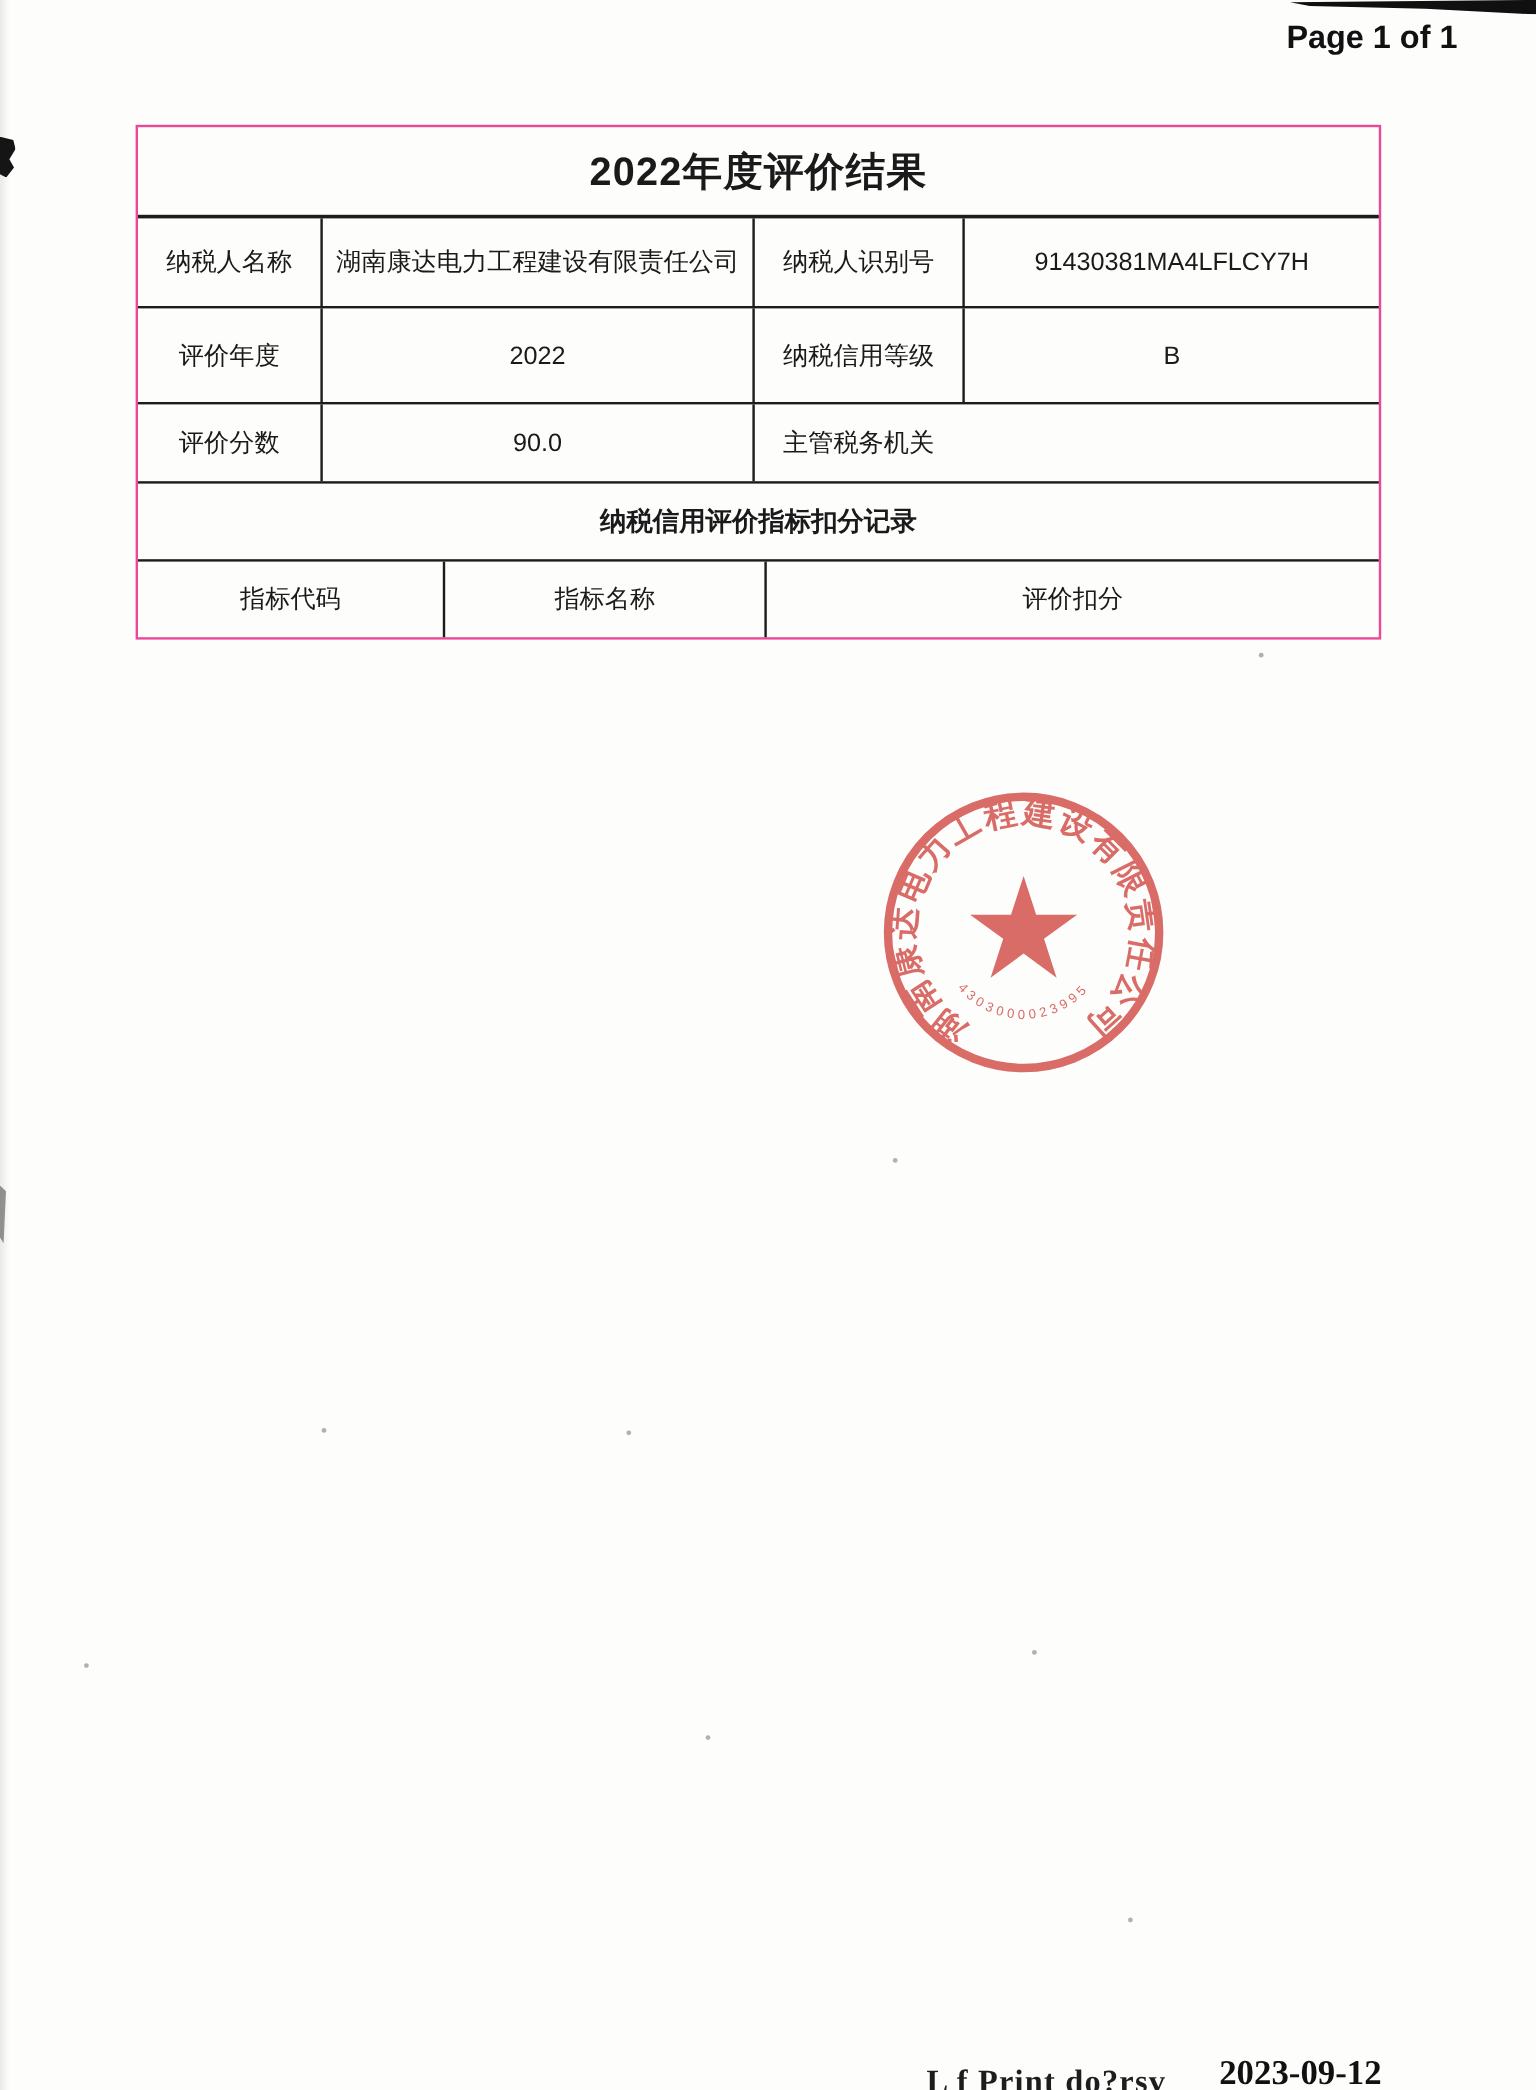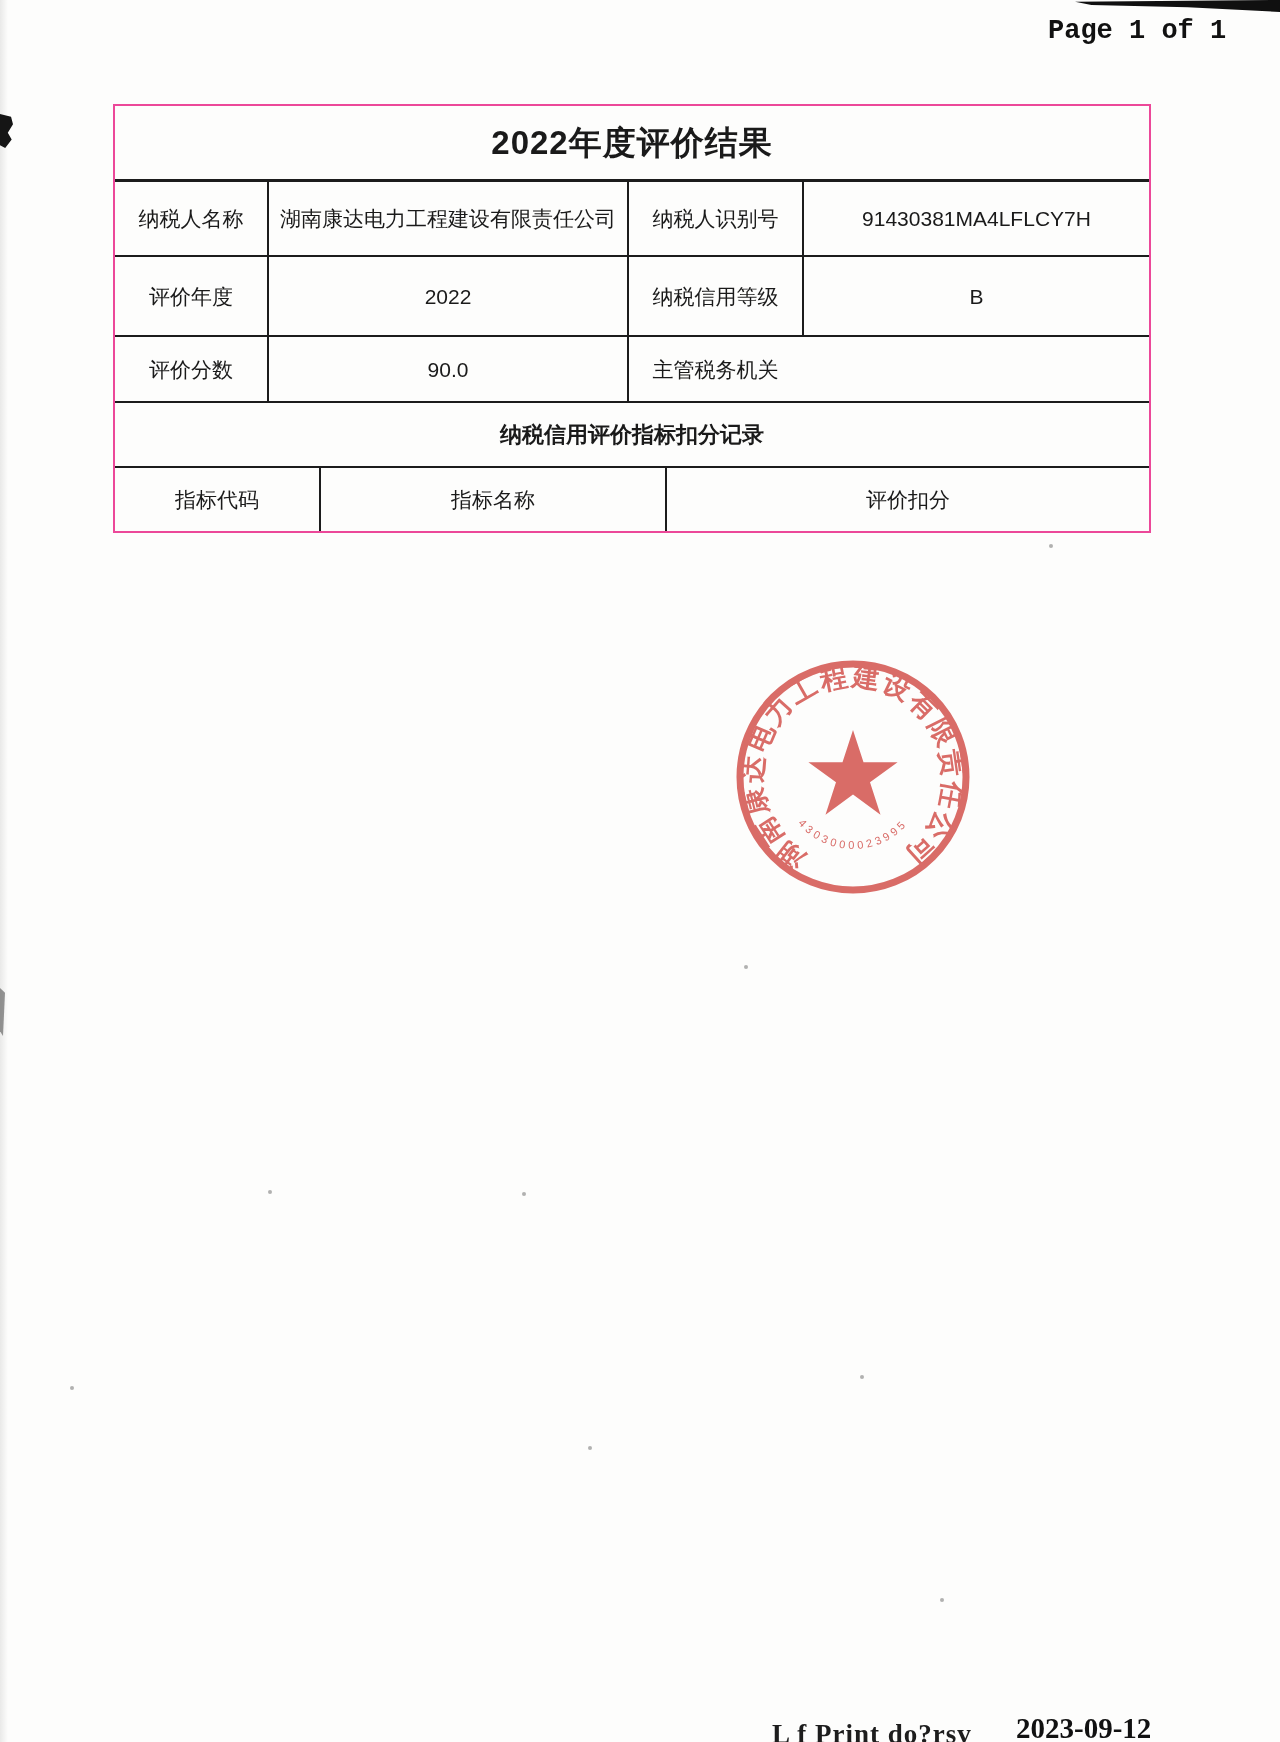--- a/index.html
+++ b/index.html
@@ -7,22 +7,22 @@
     position:relative;width:1280px;height:1742px;background:#fdfdfc;
     overflow:hidden;font-family:"Liberation Sans","DejaVu Sans",sans-serif;color:#1a1a1a;
   }
   
   #page::before{
     content:"";position:absolute;left:0;top:0;bottom:0;width:8px;
     background:linear-gradient(to right,rgba(0,0,0,.08),rgba(0,0,0,0));pointer-events:none;
   }
 
   .page-number{
-    position:absolute;left:1048px;top:16px;
-    font-family:Liberation Mono, monospace;font-size:27px;font-weight:600;color:#111;
+    position:absolute;left:1072px;top:16px;
+    font-family:Liberation Sans, sans-serif;font-size:27px;font-weight:600;color:#111;
   }
 
   
   .doc-table{
     position:absolute;left:113px;top:104px;width:1038px;
     border:2px solid #ec4899;box-sizing:border-box;background:transparent;
   }
   .t-row{display:flex;border-top:2px solid #1c1c1c;box-sizing:border-box;}
   .t-row:first-child{border-top:none;}
   .t-row.title-row{height:74px;border-bottom:1px solid #1c1c1c;}
@@ -35,22 +35,22 @@
   
   .c1{width:152px;}
   .c2{width:360px;}
   .c3{width:175px;}
   .c4{flex:1;}
   .row-h75{height:75px;}
   .row-h64{height:80px;}
   .row-h66{height:66px;}
   .row-h65{height:65px;}
   
-  .k1{width:204px;}
-  .k2{width:346px;}
+  .k1{width:254px;}
+  .k2{width:268px;}
   .k3{flex:1;}
 
   
   .seal{position:absolute;left:728px;top:652px;width:250px;height:250px;filter:blur(.3px);}
 
   
   .footer-fragment{
     position:absolute;left:772px;top:1719px;
     font-family:"Liberation Serif","DejaVu Serif",serif;font-size:27px;font-weight:600;color:#1d1d1d;
     letter-spacing:1px;

